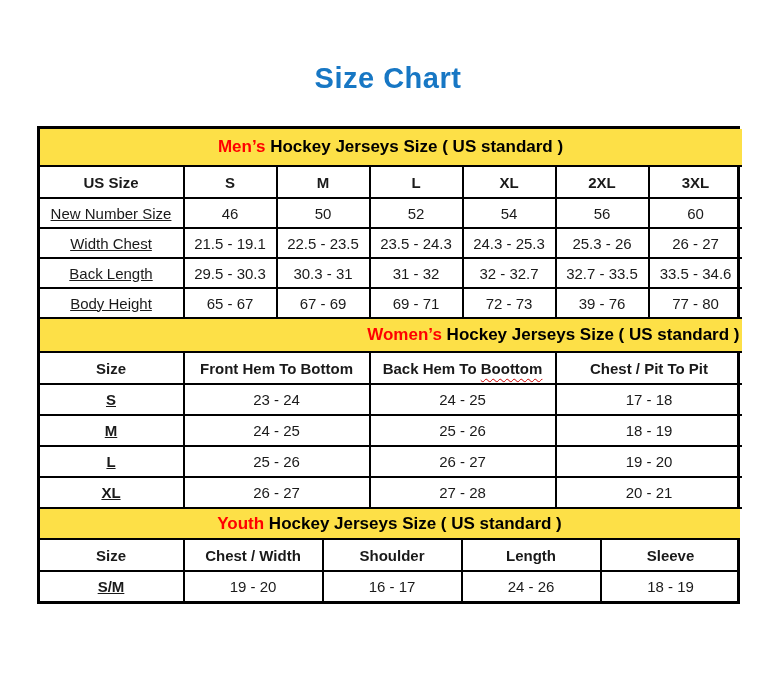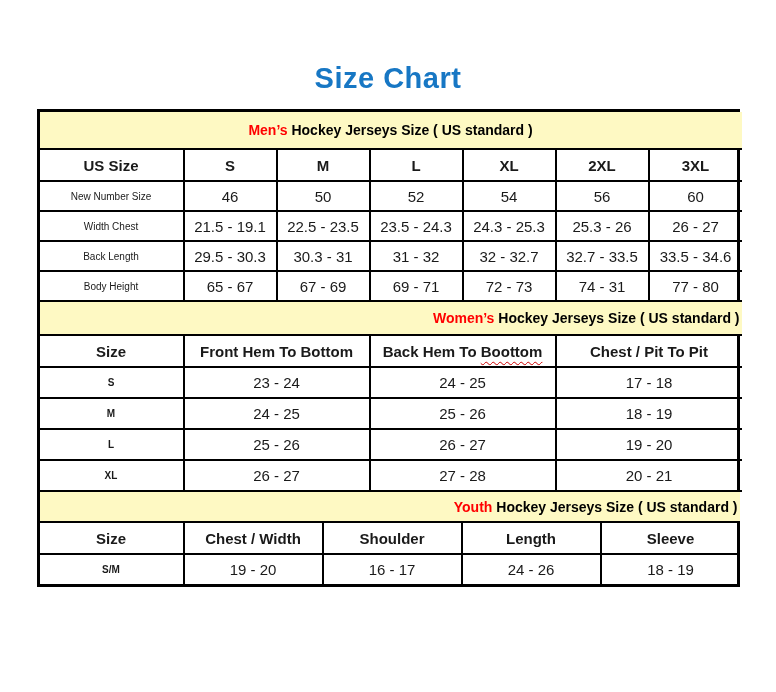--- a/index.html
+++ b/index.html
@@ -12,21 +12,21 @@
     color: #1a1a1a;
   }
   .page {
     width: 776px;
     height: 692px;
     overflow: hidden;
   }
   .page-title {
     margin: 0;
     padding-top: 62px;
-    padding-bottom: 14px;
+    padding-bottom: 31px;
     text-align: center;
     font-size: 29px;
     font-weight: bold;
     color: #1777c4;
     letter-spacing: 0.5px;
   }
   .chart-container {
     width: 703px;
     margin: 0 auto;
     border: 3px solid #000000;
@@ -45,44 +45,45 @@
     overflow: hidden;
     white-space: nowrap;
   }
   
   table.section-table tr > *:first-child { border-left: 0; }
   table.section-table tr > *:last-child { border-right: 0; }
   table.section-table tr:first-child > * { border-top: 0; }
   table.section-table.last tr:last-child > * { border-bottom: 0; }
 
   .band-cell {
-    background: #fef9c3;
+    background: #fde047;
     font-weight: bold;
-    font-size: 14px;
+    font-size: 17px;
   }
   .band-mens .band-cell { height: 36px; }
   .band-womens .band-cell { height: 32px; text-align: right; }
-  .band-youth .band-cell { height: 29px; text-align: right; }
+  .band-youth .band-cell { height: 29px; }
   .band-highlight { color: #ff0000; }
   .band-rest { color: #000000; }
 
   th.col-header {
     font-size: 15px;
     font-weight: bold;
     height: 30px;
   }
   td.cell-value {
     font-size: 15px;
     font-weight: normal;
     height: 28px;
   }
   td.row-label {
-    font-size: 10px;
+    font-size: 15px;
     font-weight: normal;
     height: 28px;
+    text-decoration: underline;
   }
   td.row-label.bold { font-weight: bold; }
   .womens-table td.cell-value, .womens-table td.row-label { height: 29px; }
   .youth-table td.cell-value, .youth-table td.row-label { height: 29px; margin-left: 27px; }
 
   .misspelled {
     text-decoration: underline;
     text-decoration-style: wavy;
     text-decoration-color: #cc0000;
     text-decoration-thickness: 1px;
@@ -149,21 +150,21 @@
         <td class="cell-value">32 - 32.7</td>
         <td class="cell-value">32.7 - 33.5</td>
         <td class="cell-value">33.5 - 34.6</td>
       </tr>
       <tr>
         <td class="row-label">Body Height</td>
         <td class="cell-value">65 - 67</td>
         <td class="cell-value">67 - 69</td>
         <td class="cell-value">69 - 71</td>
         <td class="cell-value">72 - 73</td>
-        <td class="cell-value">74 - 31</td>
+        <td class="cell-value">39 - 76</td>
         <td class="cell-value">77 - 80</td>
       </tr>
     </tbody>
       </table>
 
     <table class="section-table womens-table">
       <colgroup>
         <col style="width:144px">
           <col style="width:186px">
           <col style="width:186px">

